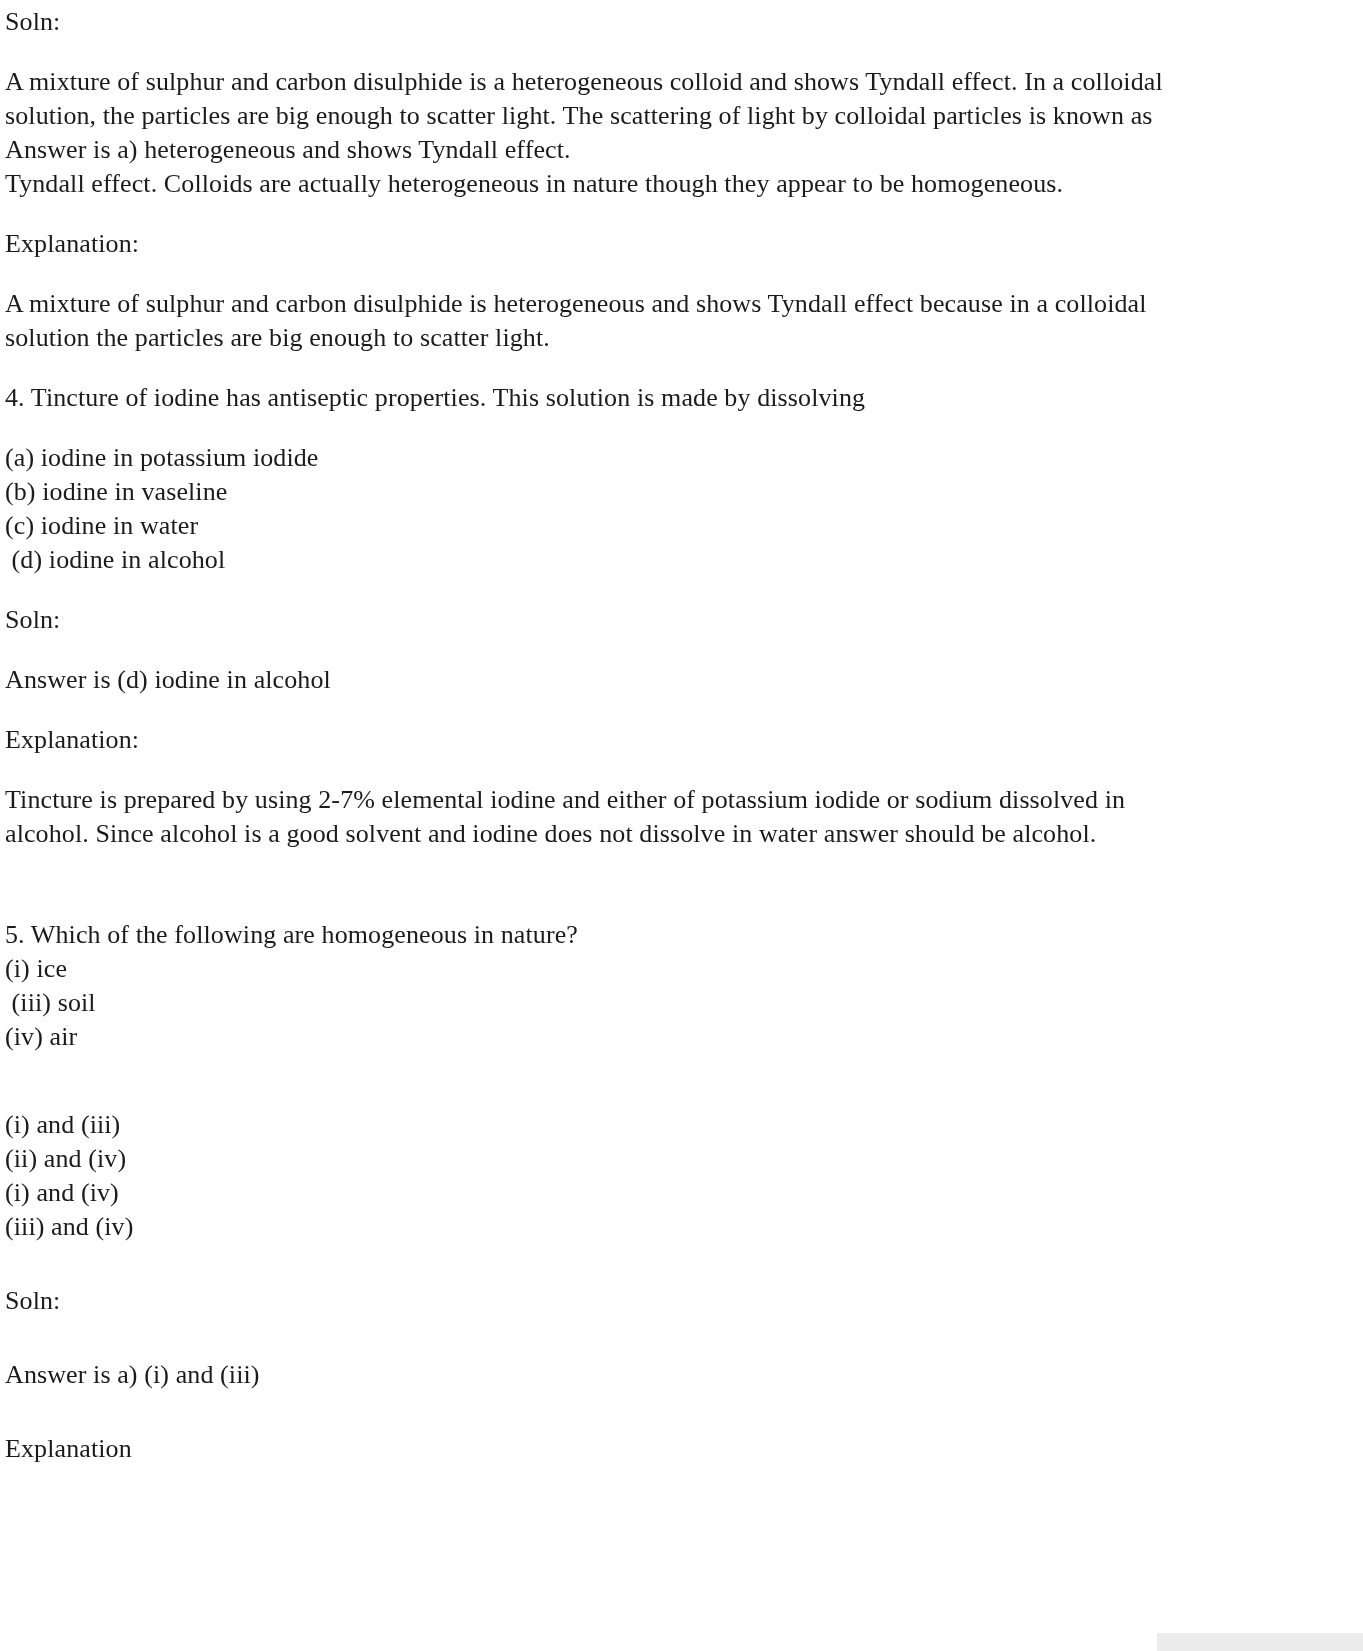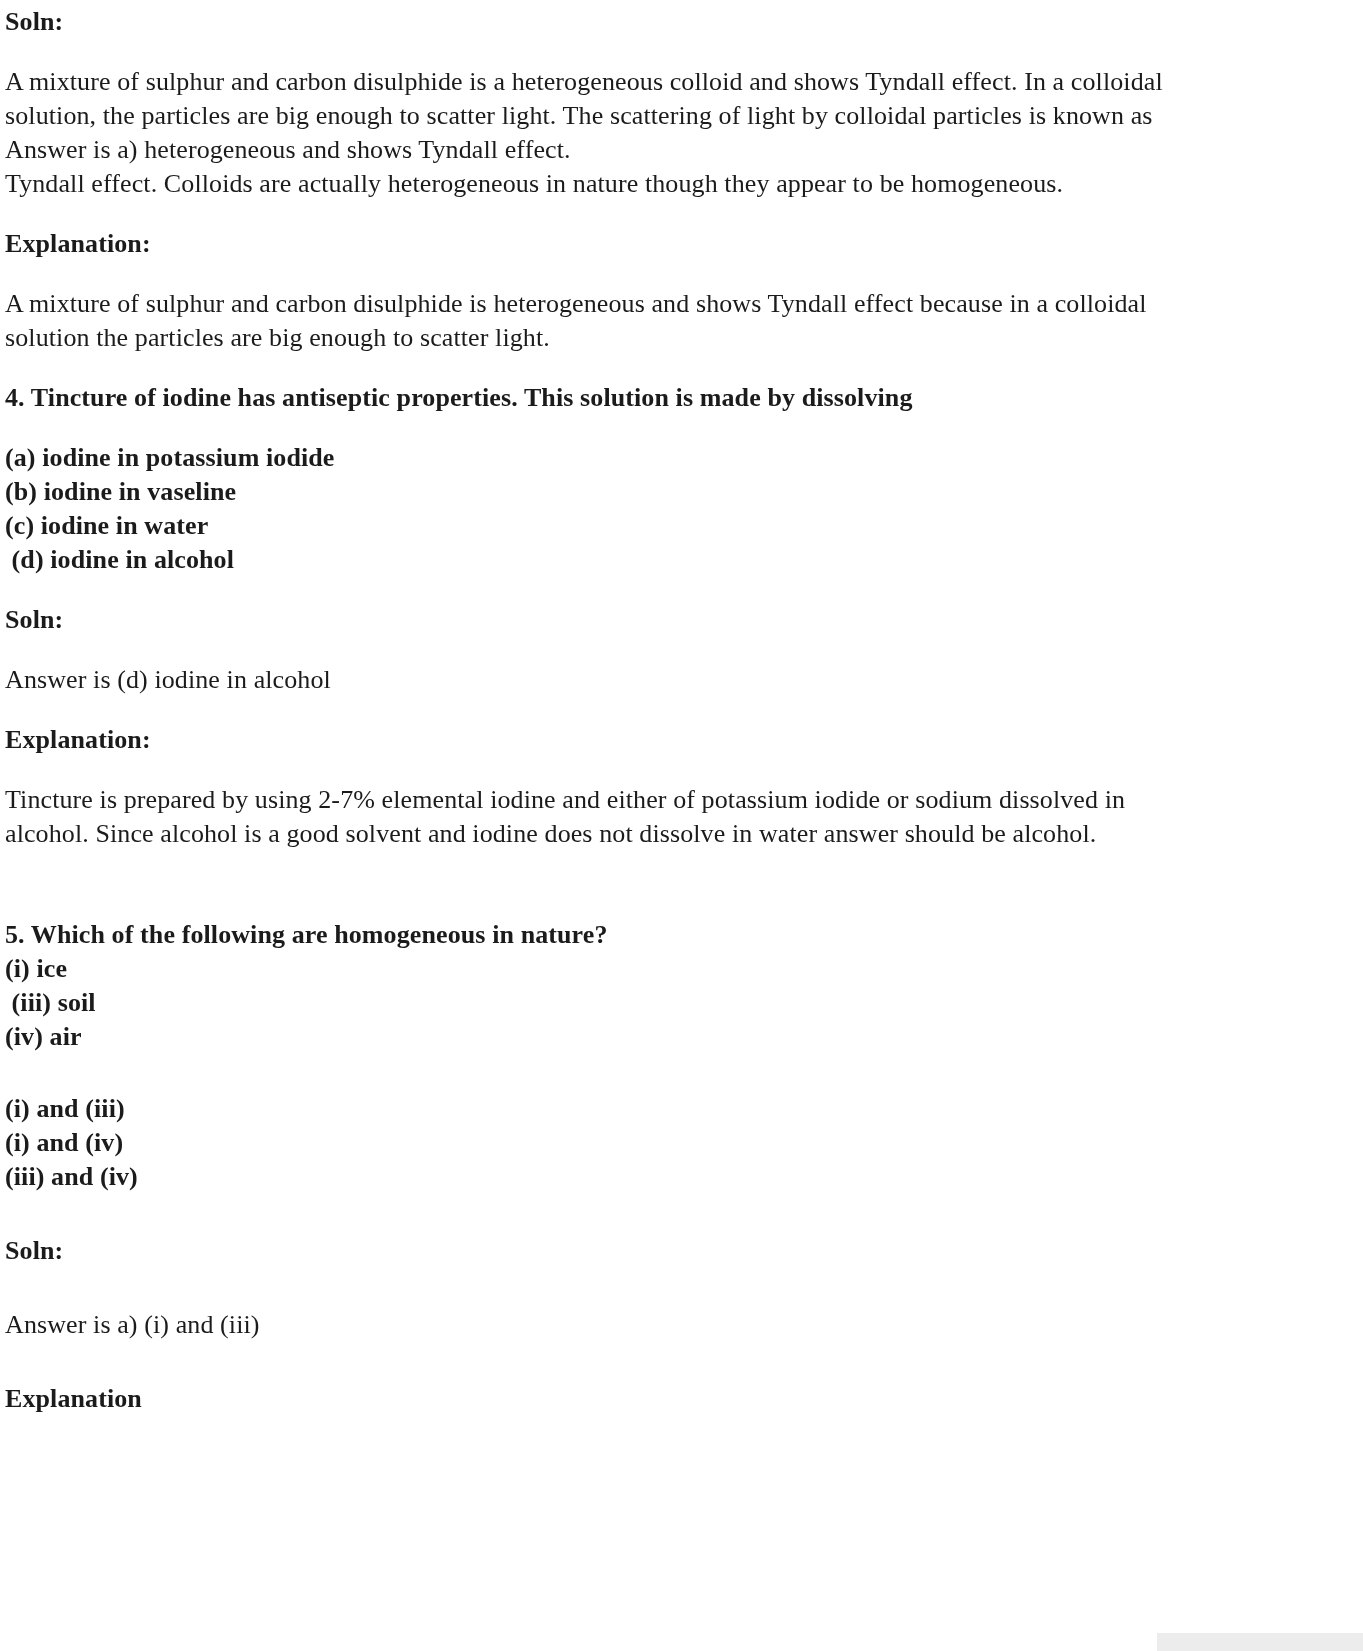--- a/index.html
+++ b/index.html
@@ -22,25 +22,25 @@
     padding: 5px 68px 0 5px;
   }
   .block { }
   .line {
     font-size: 26px;
     line-height: 34px;
     white-space: pre-wrap;
     letter-spacing: 0.1px;
   }
   .bold .line {
-    font-weight: 700;
+    font-weight: 400;
   }
   .gap-std   { margin-top: 26px; }
   .gap-q5    { margin-top: 67px; }
-  .gap-combo { margin-top: 38px; }
+  .gap-combo { margin-top: 54px; }
   .gap-end   { margin-top: 40px; }
   .scan-artifact {
     position: absolute;
     left: 1157px;
     top: 1633px;
     width: 206px;
     height: 18px;
     background: #ececec;
   }
 </style>
@@ -99,20 +99,21 @@
 
   <div class="block bold gap-q5">
     <div class="line">5. Which of the following are homogeneous in nature?</div>
     <div class="line">(i) ice</div>
     <div class="line"> (iii) soil</div>
     <div class="line">(iv) air</div>
   </div>
 
   <div class="block bold gap-combo">
     <div class="line">(i) and (iii)</div>
+    <div class="line">(ii) and (iv)</div>
     <div class="line">(i) and (iv)</div>
     <div class="line">(iii) and (iv)</div>
   </div>
 
   <div class="block bold gap-end">
     <div class="line">Soln:</div>
   </div>
 
   <div class="block gap-end">
     <div class="line">Answer is a) (i) and (iii)</div>

